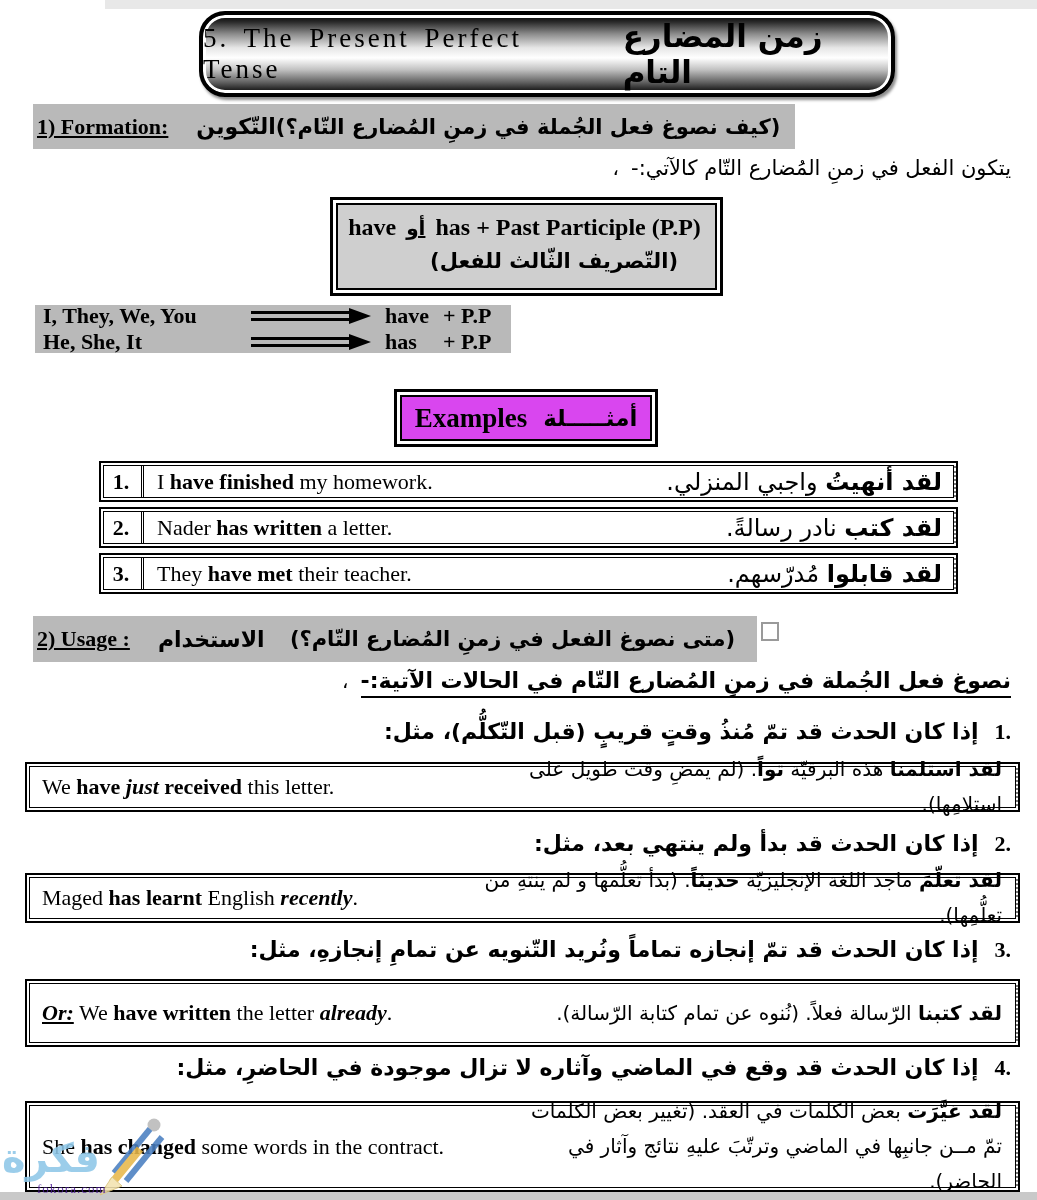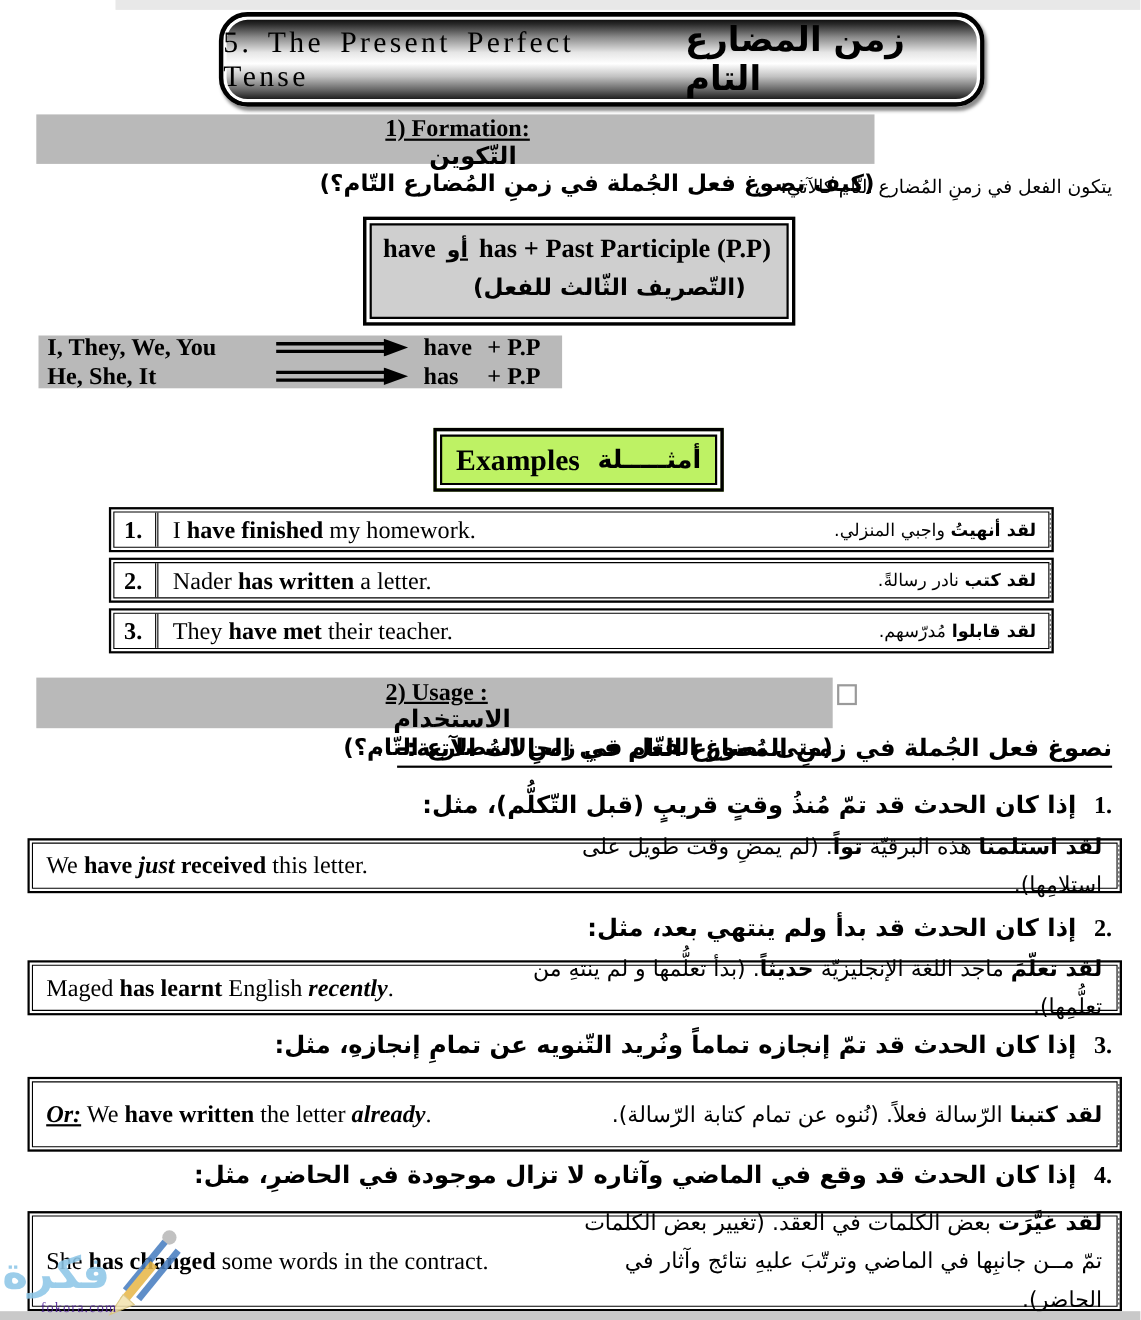--- a/index.html
+++ b/index.html
@@ -17,33 +17,33 @@
   
   .title-box{position:absolute;left:199px;top:11px;width:688px;height:78px;
     border:4px solid #000;border-radius:26px;
     box-shadow:inset 0 0 0 3px #fff, 2px 3px 3px rgba(0,0,0,.45);
     background:linear-gradient(180deg,#000 0%,#2a2a2a 9%,#8a8a8a 24%,#e6e6e6 42%,#ffffff 55%,#c2c2c2 70%,#636363 86%,#050505 100%);
     display:flex;align-items:center;justify-content:center;gap:26px;}
   .title-en{font-size:27px;letter-spacing:3px;word-spacing:5px;}
   .title-ar{font-size:31px;font-weight:bold;}
 
   
-  .gray-bar{position:absolute;background:#b9b9b9;display:flex;align-items:center;padding:0 0 0 4px;box-sizing:border-box;flex-direction:column;}
+  .gray-bar{position:absolute;background:#b9b9b9;display:flex;align-items:center;padding:0 22px 0 4px;box-sizing:border-box;}
   .bar-head{font-size:22px;font-weight:bold;text-decoration:underline;white-space:nowrap;}
   .bar-label{font-size:22px;font-weight:bold;margin-left:28px;white-space:nowrap;}
   .bar-q{font-size:21px;font-weight:bold;margin-left:auto;direction:rtl;white-space:nowrap;}
 
   .formation-bar{left:33px;top:104px;width:762px;height:45px;}
   .usage-bar{left:33px;top:616px;width:724px;height:46px;}
   .checkbox{position:absolute;left:761px;top:622px;width:14px;height:15px;border:2px solid #9a9a9a;background:#fff;}
 
   
   .intro-row{position:absolute;right:26px;display:flex;align-items:baseline;gap:12px;justify-content:flex-end;}
   .intro-mark{font-size:20px;}
-  .intro-text{font-size:17px;direction:rtl;}
+  .intro-text{font-size:21px;direction:rtl;}
   .formation-intro{top:156px;}
   .usage-intro{top:668px;}
   .usage-intro .intro-text{font-weight:bold;border-bottom:2px solid #000;padding-bottom:3px;font-size:22px;}
 
   
   .rule-box{position:absolute;left:330px;top:197px;width:393px;height:99px;box-sizing:border-box;
     border:3px solid #000;box-shadow:inset 0 0 0 3px #fff, inset 0 0 0 5px #000;
     background:#cfcfcf;padding:14px 14px 0 10px;text-align:center;}
   .rule-l1{font-size:24px;font-weight:bold;white-space:nowrap;}
   .rule-or{font-size:20px;font-weight:bold;text-decoration:underline;padding:0 4px;}
@@ -53,33 +53,33 @@
   .subjects-box{position:absolute;left:35px;top:305px;width:476px;height:48px;background:#b9b9b9;
     display:flex;flex-direction:column;justify-content:center;padding:2px 8px;box-sizing:border-box;}
   .subj-row{display:flex;align-items:center;height:29px;}
   .subj{width:208px;font-size:22px;font-weight:bold;white-space:nowrap;}
   .subj-arrow{flex:0 0 auto;margin-right:14px;}
   .subj-verb{width:58px;font-size:22px;font-weight:bold;}
   .subj-pp{font-size:22px;font-weight:bold;}
 
   
   .examples-head{position:absolute;left:394px;top:389px;width:264px;height:58px;box-sizing:border-box;
-    border:3px solid #000;box-shadow:inset 0 0 0 3px #fff, inset 0 0 0 5px #000;background:#bef264;
+    border:3px solid #000;box-shadow:inset 0 0 0 3px #fff, inset 0 0 0 5px #000;background:#d946ef;
     display:flex;align-items:center;justify-content:center;gap:16px;}
   .examples-head .en{font-size:27px;font-weight:bold;}
   .examples-head .arh{font-size:23px;font-weight:bold;}
 
   
   .ex-table{position:absolute;left:99px;top:461px;width:859px;}
   .ex-row{display:flex;align-items:stretch;height:41px;border:2px solid #000;
     box-shadow:inset 0 0 0 2px #fff, inset 0 0 0 3px #000;background:#fff;margin-bottom:5px;box-sizing:border-box;}
   .ex-num{width:40px;display:flex;align-items:center;justify-content:center;
     font-size:22px;font-weight:bold;border-right:3px double #000;margin:3px 0;}
   .ex-en{width:465px;display:flex;align-items:center;padding-left:13px;font-size:22px;box-sizing:border-box;}
-  .ex-ar{flex:1;display:flex;align-items:center;direction:rtl;padding:0 12px;font-size:16px;
+  .ex-ar{flex:1;display:flex;align-items:center;direction:rtl;padding:0 12px;font-size:24px;
     border-right:2px dotted #777;margin:3px 0;box-sizing:border-box;}
 
   
   .case-head{position:absolute;right:26px;display:flex;align-items:baseline;gap:16px;justify-content:flex-end;}
   .case-num{font-size:22px;font-weight:bold;}
   .case-rule{font-size:22px;font-weight:bold;direction:rtl;}
 
   
   .case-table{position:absolute;left:25px;width:995px;display:flex;align-items:stretch;
     border:2px solid #000;box-shadow:inset 0 0 0 2px #fff, inset 0 0 0 3px #000;background:#fff;box-sizing:border-box;}

